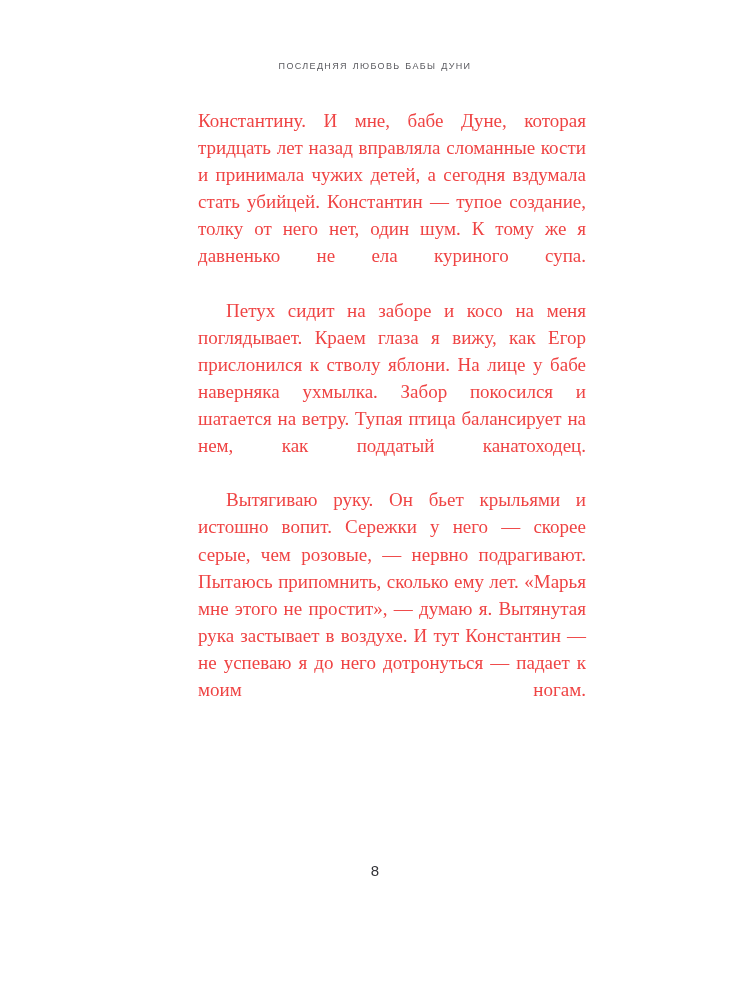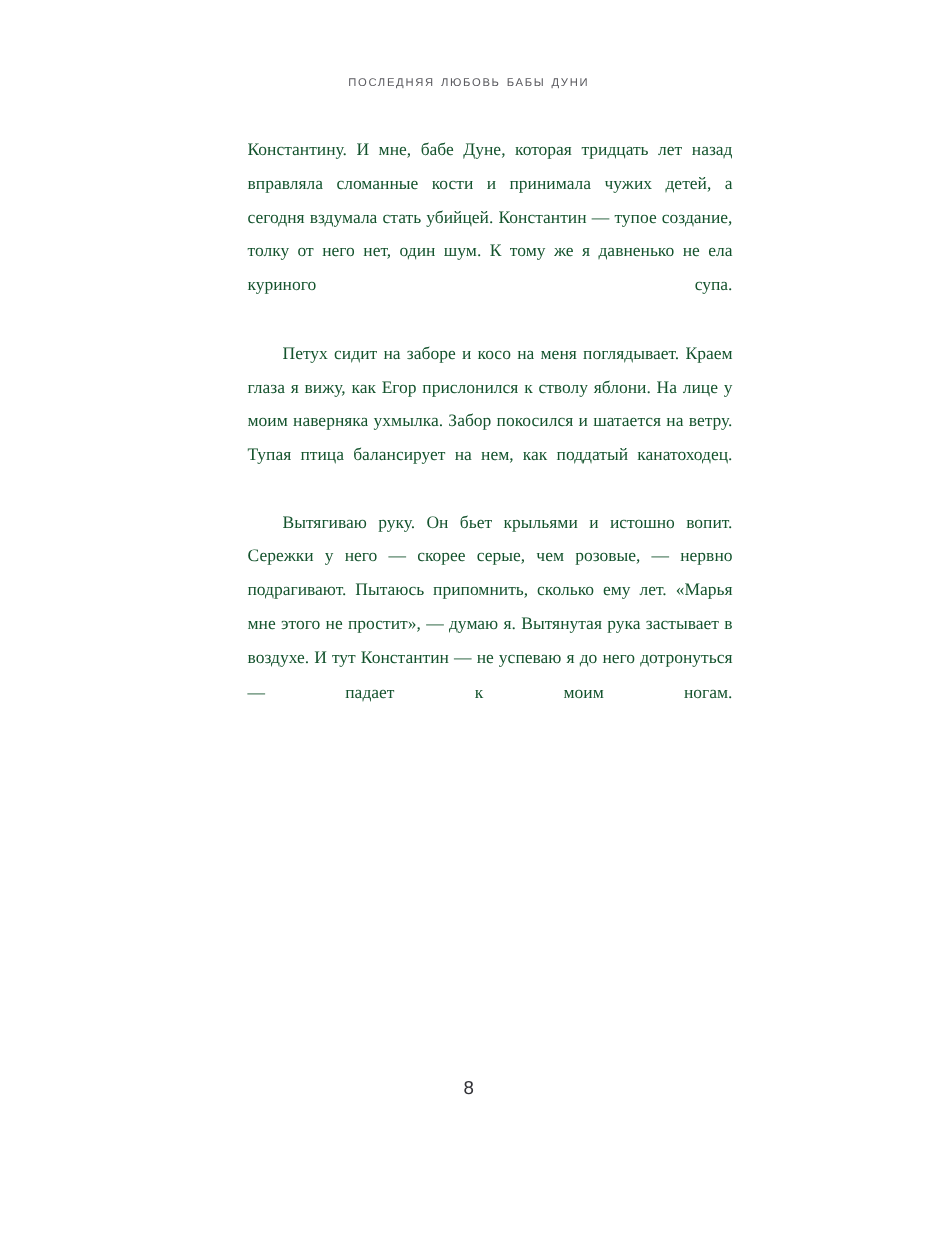--- a/index.html
+++ b/index.html
@@ -46,23 +46,23 @@
     position: absolute;
     top: 107px;
     left: 198px;
     width: 388px;
   }
 
   .para {
     margin: 0;
     text-align: justify;
     text-justify: inter-word;
-    font-size: 14px;
+    font-size: 19px;
     line-height: 27.1px;
-    color: #14532d;
+    color: #ef4444;
     text-indent: 28px;
     hyphens: manual;
     word-spacing: 0.2px;
   }
   .para.no-indent {
     text-indent: 0;
   }
   
   .para:after {
     content: "";
@@ -84,19 +84,19 @@
 </style>
 </head>
 <body>
 
 <div class="page">
 
   <div class="running-head">Последняя любовь бабы Дуни</div>
 
   <div class="text-column">
     <p class="para no-indent">Константину. И мне, бабе Дуне, которая тридцать лет назад вправляла сломанные кости и принимала чужих детей, а сегодня вздумала стать убийцей. Константин — тупое создание, толку от него нет, один шум. К тому же я давненько не ела куриного супа.</p>
-    <p class="para">Петух сидит на заборе и косо на меня поглядывает. Краем глаза я вижу, как Егор прислонился к стволу яблони. На лице у моим наверняка ухмылка. Забор покосился и шатается на ветру. Тупая птица балансирует на нем, как поддатый канатоходец.</p>
+    <p class="para">Петух сидит на заборе и косо на меня поглядывает. Краем глаза я вижу, как Егор прислонился к стволу яблони. На лице у бабе наверняка ухмылка. Забор покосился и шатается на ветру. Тупая птица балансирует на нем, как поддатый канатоходец.</p>
     <p class="para">Вытягиваю руку. Он бьет крыльями и истошно вопит. Сережки у него — скорее серые, чем розовые, — нервно подрагивают. Пытаюсь припомнить, сколько ему лет. «Марья мне этого не простит», — думаю я. Вытянутая рука застывает в воздухе. И тут Константин — не успеваю я до него дотронуться — падает к моим ногам.</p>
   </div>
 
   <div class="folio">8</div>
 
 </div>
 
 </body></html>

